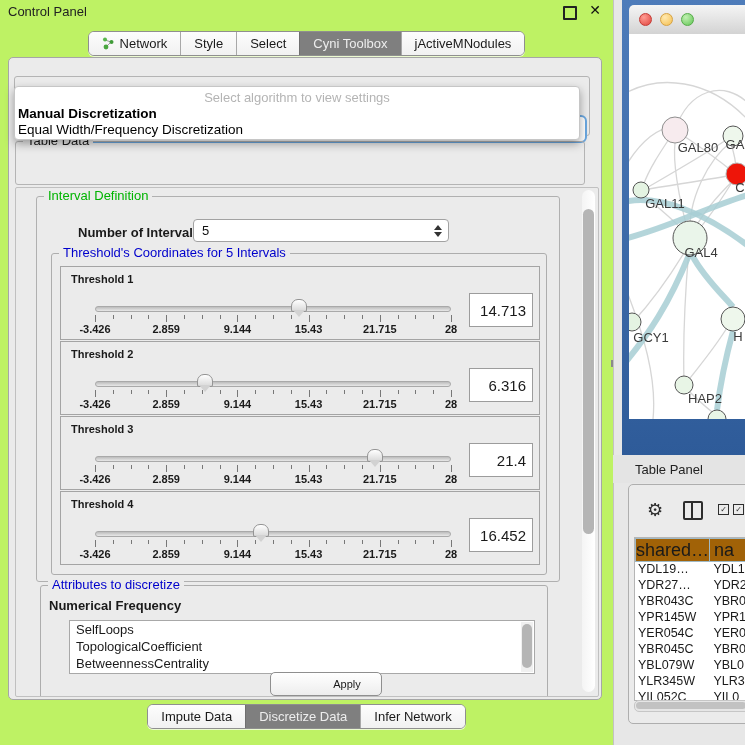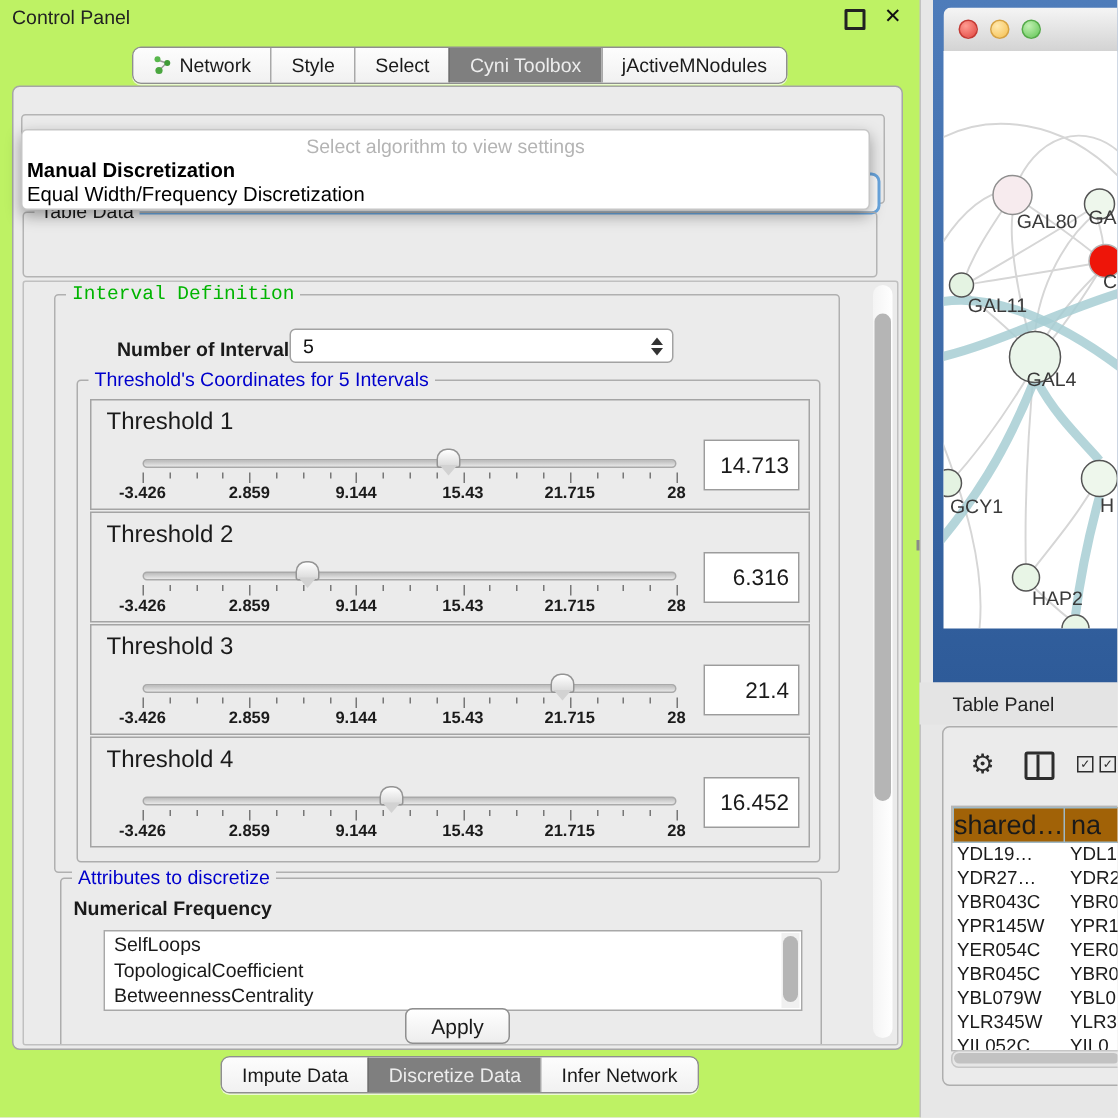--- a/index.html
+++ b/index.html
@@ -49,29 +49,29 @@
   .stepper .dn{border-top:5px solid #333;}
   .td-combo{left:12px;top:13px;width:554px;height:23px;position:absolute;}
 
   
   .scroll-wrap{left:6px;top:129px;width:582px;height:508px;border:1px solid #c0c0c0;border-radius:2px;
                overflow:hidden;background:#ebebeb;}
   .vscroll{position:absolute;right:3px;top:2px;width:13px;height:502px;background:linear-gradient(90deg,#f4f4f4,#ffffff);border-radius:7px;}
   .vscroll .vthumb{position:absolute;left:1px;top:19px;width:11px;height:325px;background:#b5b5b5;border-radius:6px;}
 
   .interval-group{left:20px;top:8px;width:522px;height:384px;border-color:#b0b0b0;}
-  .green{color:#00b400;font-family:Liberation Mono, monospace;}
+  .green{color:#00b400;}
   .blue{color:#0000cc;}
   .noi-label{position:absolute;left:41px;top:28px;font-size:13px;font-weight:bold;}
   .noi-combo{position:absolute;left:156px;top:22px;width:256px;height:23px;}
 
   .tgroup{position:absolute;left:14px;top:56px;width:494px;height:320px;border:1px solid #adadad;border-radius:3px;}
   .tgroup .legend{background:#ebebeb;}
   .threshold-panel{position:absolute;left:8px;width:478px;height:72px;border:1px solid #a4a4a4;background:#ebebeb;}
-  .th-label{position:absolute;left:10px;top:6px;font-size:16px;font-weight:normal;}
+  .th-label{position:absolute;left:10px;top:6px;font-size:11px;font-weight:bold;}
   .track{position:absolute;left:34px;top:39px;width:354px;height:4px;border:1px solid #a9a9a9;border-radius:3px;
          background:linear-gradient(#bcbcbc,#e8e8e8);}
   .ticks{position:absolute;left:34px;top:48px;width:356px;height:8px;}
   .tick{position:absolute;top:0;width:1px;background:#777;height:4px;}
   .tick.major{height:7px;}
   .tick-labels{position:absolute;left:34px;top:56px;width:356px;height:12px;}
   .tick-label{position:absolute;transform:translateX(-50%);font-size:11px;font-weight:600;color:#1a1a1a;white-space:nowrap;}
   .thumb{position:absolute;top:32px;width:14px;height:11px;border:1px solid #949494;border-radius:7px 7px 2px 2px;
          background:linear-gradient(#ffffff,#d9d9d9);}
   .thumb::after{content:'';position:absolute;left:1px;top:10px;width:0;height:0;
@@ -80,21 +80,21 @@
             font-size:15px;display:flex;align-items:center;justify-content:flex-end;padding-right:6px;}
 
   .attr-group{position:absolute;left:24px;top:397px;width:506px;height:120px;border:1px solid #adadad;border-radius:3px;}
   .attr-title{position:absolute;left:8px;top:12px;font-size:13px;font-weight:bold;}
   .attr-list{position:absolute;left:28px;top:34px;width:464px;height:52px;background:#fff;border:1px solid #a8a8a8;overflow:hidden;}
   .attr-item{font-size:13px;line-height:17px;padding-left:6px;white-space:nowrap;}
   .list-vscroll{position:absolute;right:1px;top:1px;width:12px;height:50px;background:#f0f0f0;}
   .list-vscroll .vthumb{position:absolute;left:1px;top:2px;width:10px;height:44px;background:#b5b5b5;border-radius:5px;}
 
   .apply-btn{position:absolute;left:254px;top:484px;width:68px;height:22px;background:linear-gradient(#ffffff,#ededed);
-             border:1px solid #8f8f8f;border-radius:5px;font-size:14px;display:flex;align-items:center;justify-content:center;}
+             border:1px solid #8f8f8f;border-radius:5px;font-size:11px;display:flex;align-items:center;justify-content:center;padding-left:42px;}
 
   .cp-bottom-tabs{top:704px;}
 
   .splitter-grip{left:611px;top:360px;width:4px;height:7px;border-left:2px solid #8a8a8a;}
 
   
   .net-frame{left:622px;top:0;width:123px;height:455px;
              background:linear-gradient(180deg,#4e7cba,#2e5b99);}
   .net-titlebar{left:629px;top:5px;width:116px;height:29px;border-radius:5px 0 0 0;
                 background:linear-gradient(#f5f5f5,#d3d3d3);border-bottom:1px solid #9e9e9e;}

